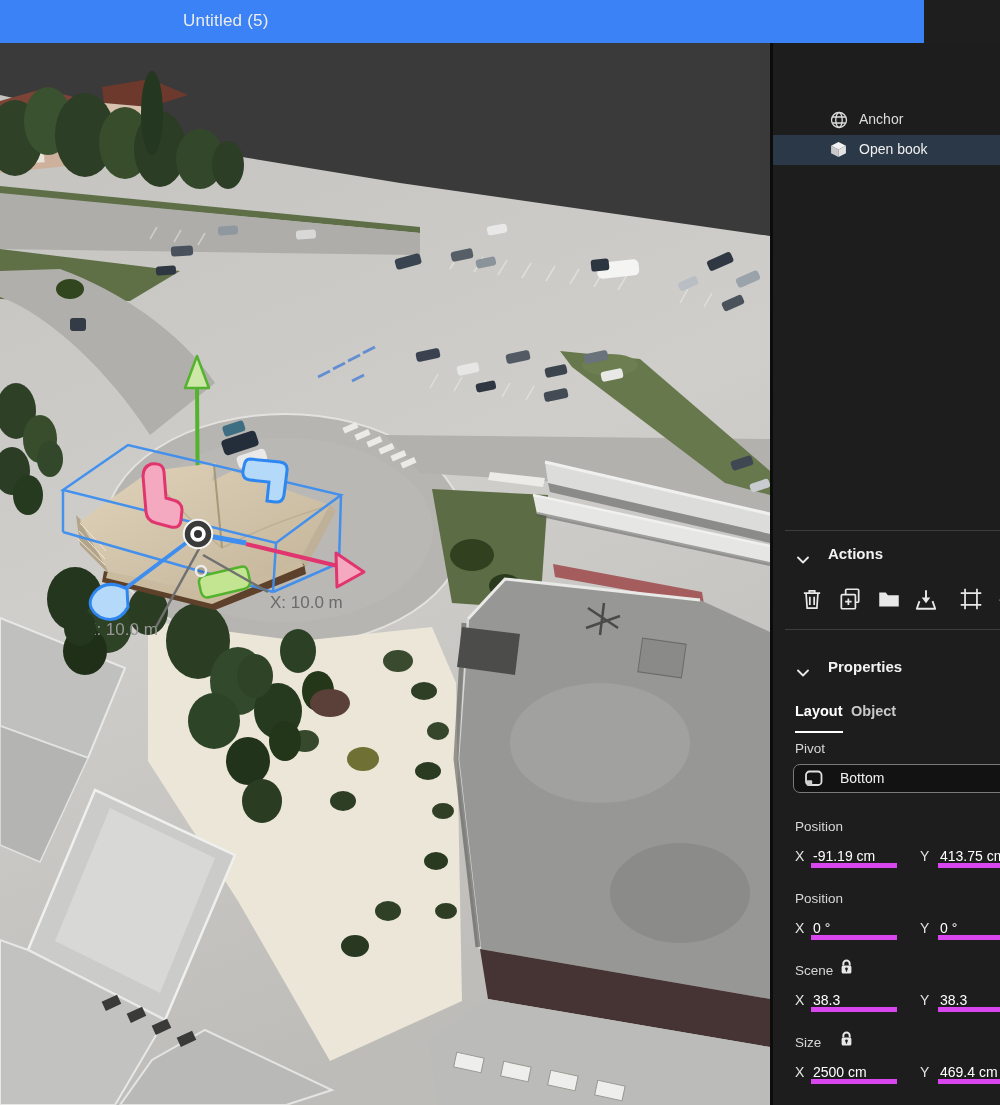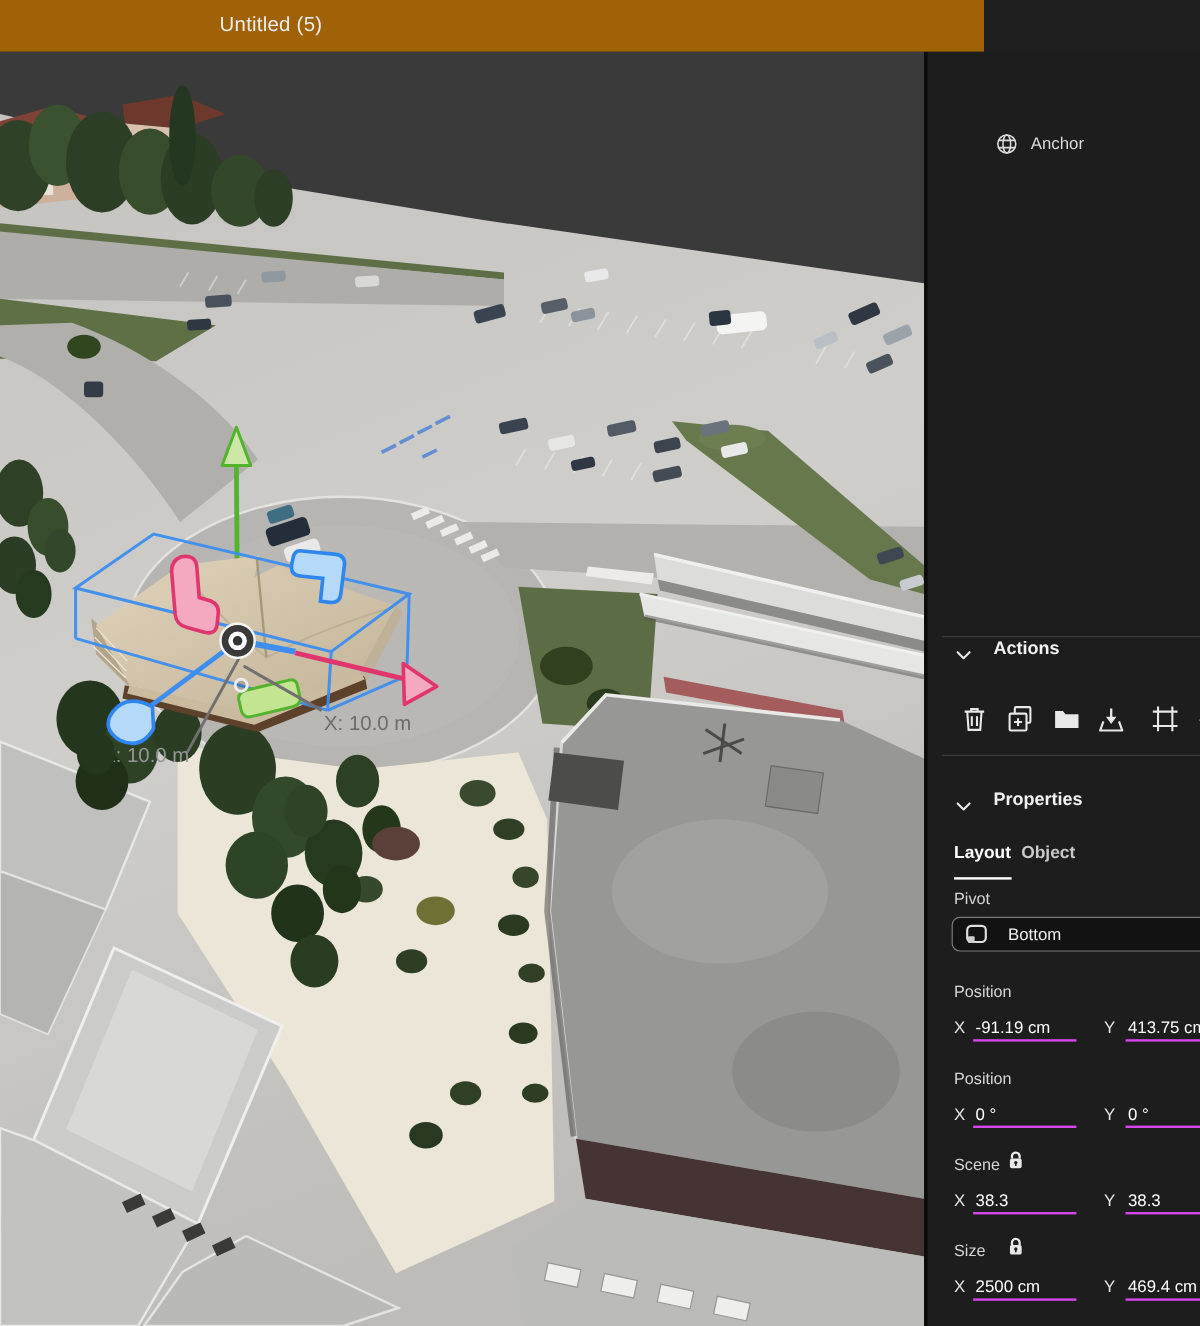--- a/index.html
+++ b/index.html
@@ -1,18 +1,18 @@
 <!DOCTYPE html>
 <html><head>
 <meta charset="utf-8">
 <style>
   html,body{margin:0;padding:0;background:#1e1e1e;font-family:"Liberation Sans","DejaVu Sans",sans-serif;}
   #app{position:relative;width:1000px;height:1105px;overflow:hidden;background:#1e1e1e;}
   
-  #topbar{position:absolute;left:0;top:0;width:820px;height:43px;background:#a16207;z-index:5;}
+  #topbar{position:absolute;left:0;top:0;width:924px;height:43px;background:#3b82f6;z-index:5;}
   #topbar .title{position:absolute;left:183px;top:11px;font-size:17px;color:#ececec;letter-spacing:.2px;}
   
   #viewport{position:absolute;left:0;top:43px;width:770px;height:1062px;background:#3a3a3a;}
   
   #panel{position:absolute;left:770px;top:43px;width:230px;height:1062px;background:#1d1d1d;border-left:3px solid #0c0c0c;box-sizing:border-box;overflow:hidden;}
   .sec-header{position:absolute;left:0;width:100%;height:24px;cursor:pointer;}
   .sec-header .chev{position:absolute;left:24px;top:6px;}
   .sec-header .h-label{position:absolute;left:55px;top:1px;font-size:15px;font-weight:700;color:#f2f2f2;}
   .tree-row{position:absolute;left:0;width:100%;height:30px;}
   .tree-row .t-icon{position:absolute;left:57px;top:6px;}
@@ -22,21 +22,21 @@
   .act-icon{position:absolute;top:543px;width:26px;height:26px;}
   .tab{position:absolute;top:660px;font-size:14.5px;font-weight:700;color:#c9c9c9;padding-bottom:12px;cursor:pointer;}
   .tab.active{color:#ffffff;border-bottom:2px solid #ffffff;}
   .p-label{position:absolute;left:22px;font-size:13.5px;color:#d6d6d6;}
   .dropdown{position:absolute;left:20px;top:721px;width:232px;height:29px;border:1.5px solid #7a7a7a;border-radius:7px;background:#121212;box-sizing:border-box;cursor:pointer;}
   .dropdown .dd-icon{position:absolute;left:10px;top:5px;}
   .dropdown .dd-label{position:absolute;left:46px;top:5px;font-size:14px;color:#f0f0f0;}
   .fieldrow{position:absolute;left:22px;right:0;height:26px;}
   .axis-x{position:absolute;left:0;top:2px;font-size:14px;color:#e4e4e4;}
   .axis-y{position:absolute;left:125px;top:2px;font-size:14px;color:#e4e4e4;}
-  .f-val{position:absolute;top:0;height:22px;border-bottom:2px solid #d946ef;font-size:14px;color:#ffffff;padding:2px 2px 4px 2px;box-sizing:border-box;cursor:text;}
+  .f-val{position:absolute;top:0;height:22px;border-bottom:5px solid #d946ef;font-size:14px;color:#ffffff;padding:2px 2px 4px 2px;box-sizing:border-box;cursor:text;}
   .f-val.vx{left:16px;width:86px;}
   .f-val.vy{left:143px;width:90px;}
   .lock{position:absolute;top:-3px;}
 </style>
 </head>
 <body>
 <div id="app">
 
 <div id="topbar">
   <span class="title">Untitled (5)</span>
@@ -279,24 +279,34 @@
     <span class="t-icon">
       <svg width="18" height="18" viewBox="0 0 18 18" fill="none" stroke="#dcdcdc" stroke-width="1.3">
         <circle cx="9" cy="9" r="7.5"></circle>
             <ellipse cx="9" cy="9" rx="3.2" ry="7.5"></ellipse>
         <path d="M2.2,6 h13.6 M2.2,12 h13.6"></path>
       </svg>
     </span>
     <span class="t-label">Anchor</span>
   </div>
 
+  <div class="tree-row selected" style="top:92px;">
+    <span class="t-icon">
+      <svg width="17" height="17" viewBox="0 0 16 16">
+        <path d="M8,1 L15,4.5 L8,8 L1,4.5 Z" fill="#f2f2f2"></path>
+        <path d="M1,4.5 L8,8 L8,15 L1,11.5 Z" fill="#c9c9c9"></path>
+        <path d="M15,4.5 L8,8 L8,15 L15,11.5 Z" fill="#e3e3e3"></path>
+      </svg>
+    </span>
+    <span class="t-label" style="color:#f0f0f0;">Open book</span>
+  </div>
 
   <div class="divider" style="top:487px;"></div>
 
-  <div class="sec-header" style="top:488px;">
+  <div class="sec-header" style="top:501px;">
     <span class="chev">
       <svg width="12" height="8" viewBox="0 0 12 8">
             <polyline points="1,1.5 6,6.5 11,1.5" fill="none" stroke="#e8e8e8" stroke-width="1.8" stroke-linecap="round" stroke-linejoin="round"></polyline>
           </svg>
     </span>
     <span class="h-label">Actions</span>
   </div>
 
   <span class="act-icon" style="left:26px;">
     <svg width="26" height="26" viewBox="0 0 24 24" fill="none" stroke="#e8e8e8" stroke-width="1.6">

